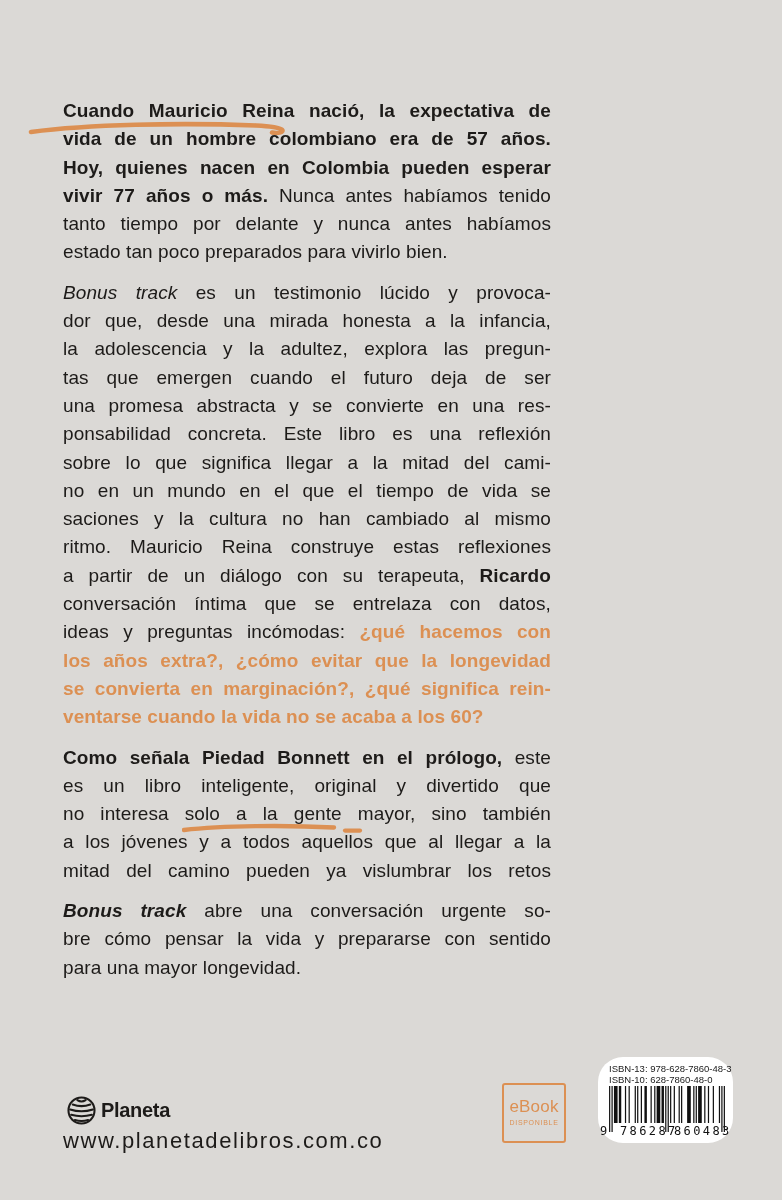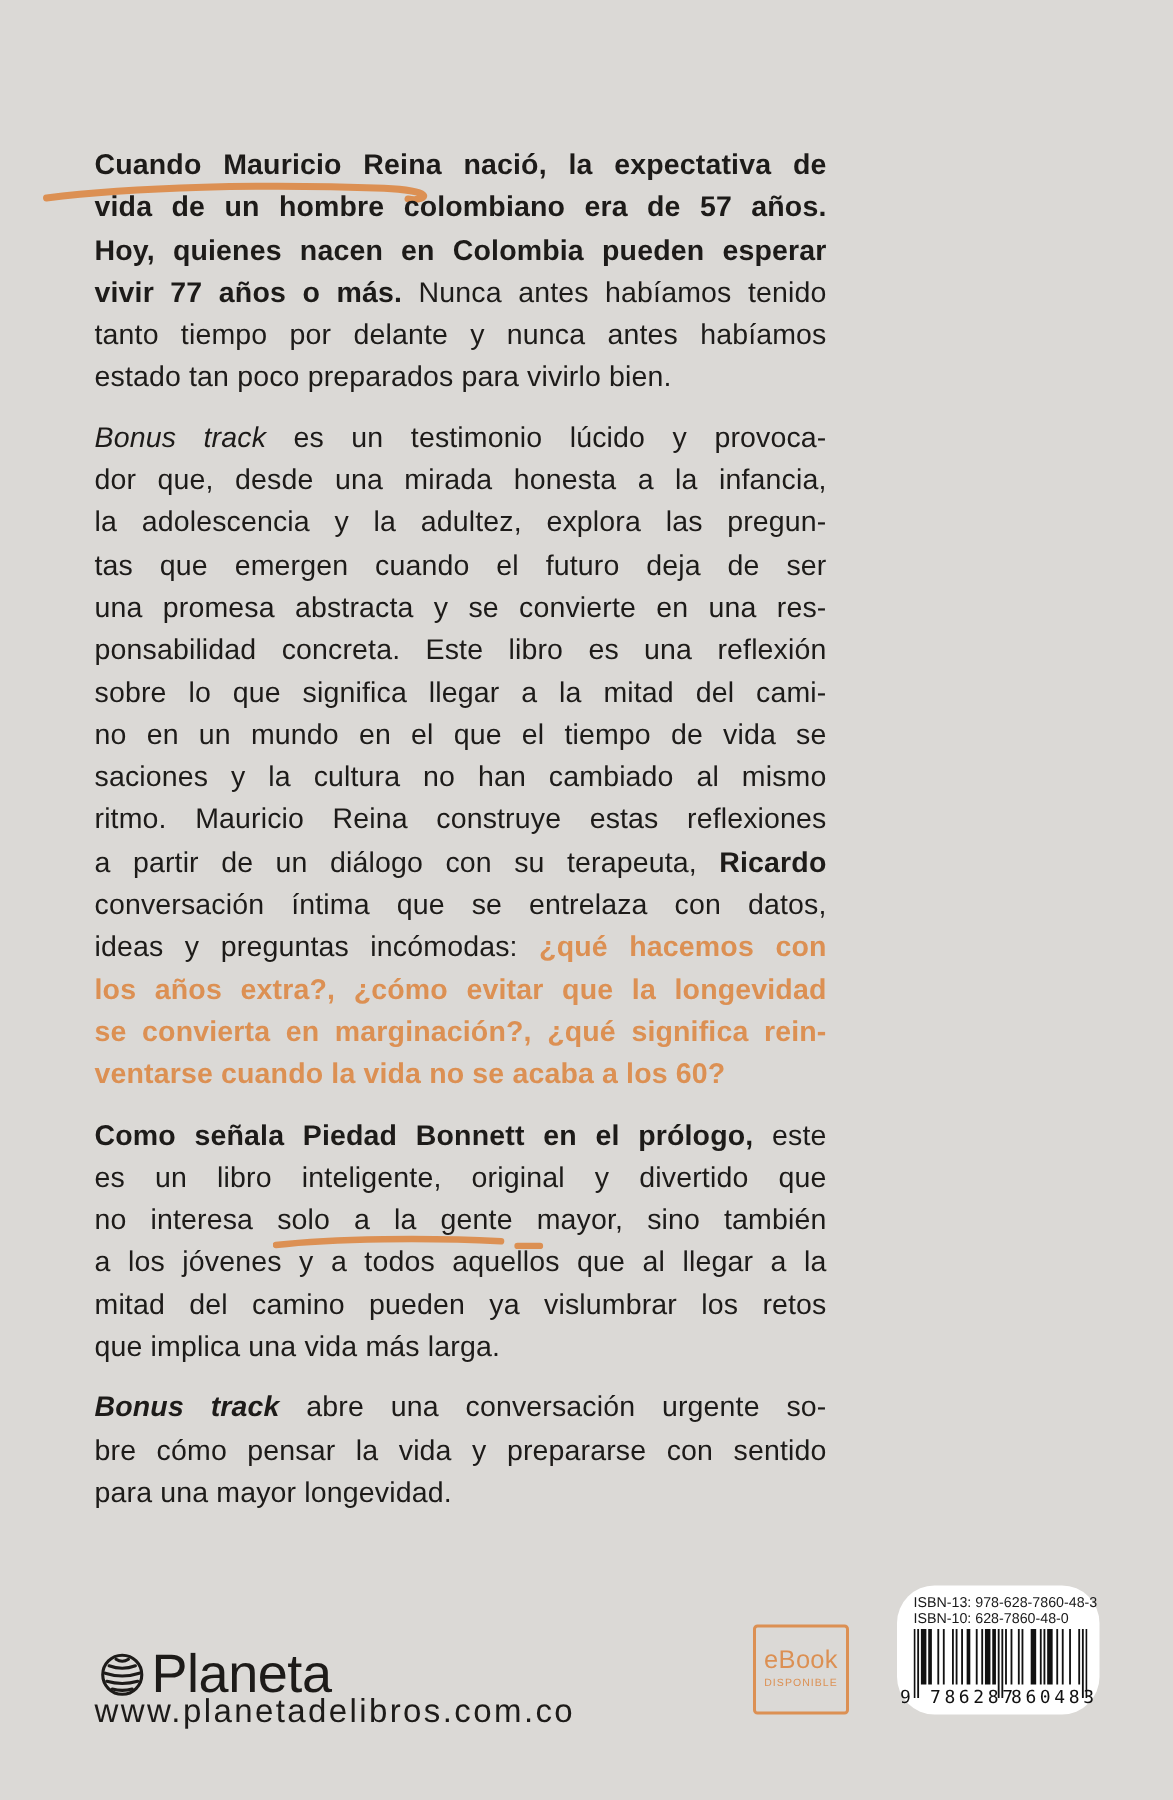--- a/index.html
+++ b/index.html
@@ -27,21 +27,21 @@
   .s-bi{font-weight:700;font-style:italic;}
   .s-ob{font-weight:700;color:var(--accent,#dc9053);}
   
   .ul{position:absolute;pointer-events:none;}
   .ul path{fill:none;stroke:var(--accent,#dc9053);stroke-linecap:round;}
   .ul1{left:28px;top:119px;}
   .ul2{left:182px;top:822px;}
   
   .brand{position:absolute;left:66px;top:1095px;display:flex;align-items:center;}
   .brand svg{display:block;}
-  .brand-name{font-size:36px;letter-spacing:-0.3px;margin-left:4px;color:var(--ink);}
+  .brand-name{font-size:20px;letter-spacing:-0.3px;margin-left:4px;color:var(--ink);font-weight:bold;}
   .website{position:absolute;left:63px;top:1128px;font-size:22px;letter-spacing:1.6px;color:var(--ink);}
   
   .ebook{
     position:absolute;left:502px;top:1083px;width:64px;height:60px;
     border:2.5px solid var(--accent,#dc9053);border-radius:3px;
     color:var(--accent,#dc9053);text-align:center;box-sizing:border-box;
   }
   .ebook-title{font-size:17px;margin-top:12px;letter-spacing:0.2px;}
   .ebook-sub{font-size:7px;letter-spacing:0.7px;margin-top:2px;}
   
@@ -96,21 +96,20 @@
         <div class="line"><span class="seg s-ob">los años extra?, ¿cómo evitar que la longevidad</span></div>
         <div class="line"><span class="seg s-ob">se convierta en marginación?, ¿qué significa rein-</span></div>
         <div class="line last"><span class="seg s-ob">ventarse cuando la vida no se acaba a los 60?</span></div>
       </div>
       <div class="para">
         <div class="line"><span class="seg s-b">Como señala Piedad Bonnett en el prólogo,</span><span class="seg"> este</span></div>
         <div class="line"><span class="seg">es un libro inteligente, original y divertido que</span></div>
         <div class="line"><span class="seg">no interesa solo a la gente mayor, sino también</span></div>
         <div class="line"><span class="seg">a los jóvenes y a todos aquellos que al llegar a la</span></div>
         <div class="line"><span class="seg">mitad del camino pueden ya vislumbrar los retos</span></div>
-        <div class="line last"><span class="seg">que implica una vida más larga.</span></div>
       </div>
       <div class="para">
         <div class="line"><span class="seg s-bi">Bonus track</span><span class="seg"> abre una conversación urgente so-</span></div>
         <div class="line"><span class="seg">bre cómo pensar la vida y prepararse con sentido</span></div>
         <div class="line last"><span class="seg">para una mayor longevidad.</span></div>
       </div>
     </div>
 
   <div class="brand">
     <svg width="31" height="31" viewBox="0 0 30 30">

